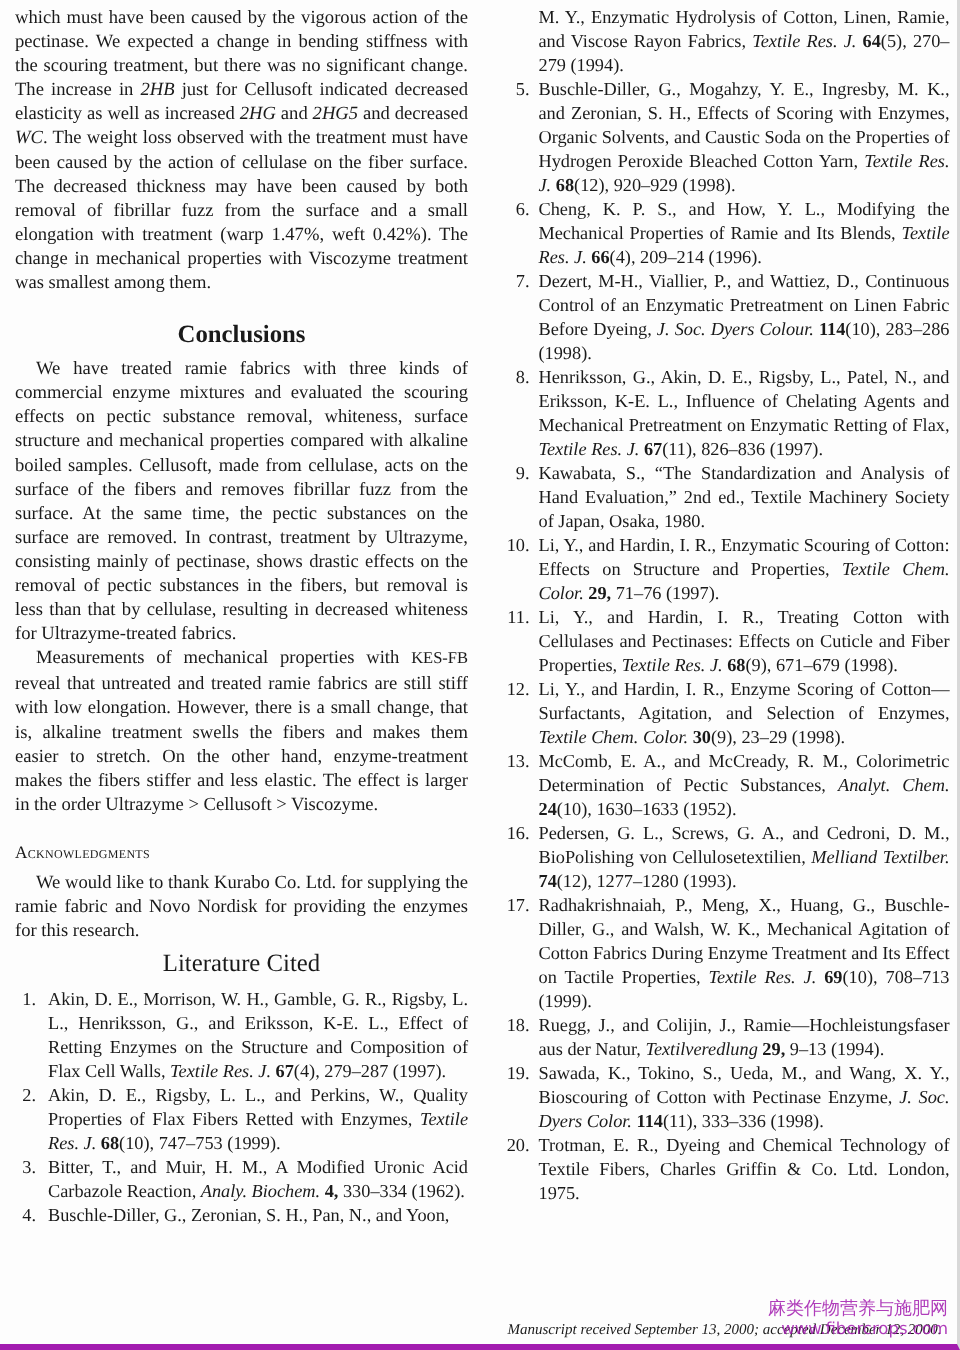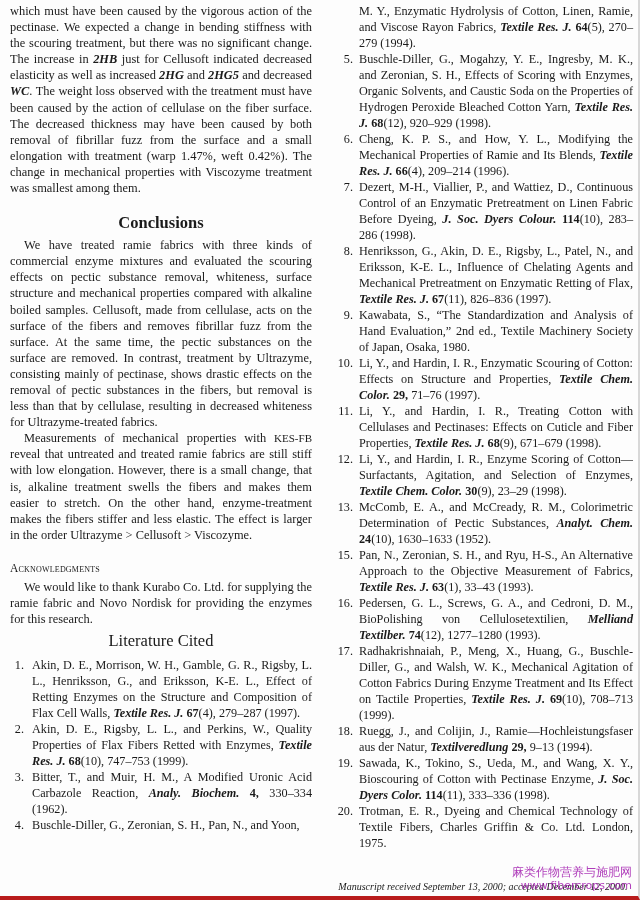--- a/index.html
+++ b/index.html
@@ -6,21 +6,21 @@
   body {
     width: 640px; height: 900px; overflow: hidden;
     background: #ffffff;
     font-family: "Liberation Serif", "DejaVu Serif", serif;
     color: #1a1a1a;
     position: relative;
   }
   .page {
     position: absolute; left: 0; top: 0; width: 638px; height: 896px;
     border-right: 2px solid #d8d8d8;
-    border-bottom: 4px solid #b91c1c;
+    border-bottom: 4px solid #a21caf;
     background: #fdfdfd;
   }
   .col {
     position: absolute; top: 3px;
   }
   .col-left { left: 10px; width: 302px; }
   .col-right { left: 333px; width: 300px; }
   p {
     margin: 0; font-size: 12.4px; line-height: 16.1px;
     text-align: justify; hyphens: manual;
@@ -30,21 +30,21 @@
     text-align: center; font-size: 16.5px; margin: 0; font-weight: normal;
   }
   .h-concl { margin-top: 17px; margin-bottom: 4px; font-weight: bold; }
   .h-lit { margin-top: 4px; margin-bottom: 6px; }
   .ack-h {
     font-variant: small-caps; font-size: 11.5px; margin-top: 19px; margin-bottom: 5px;
     letter-spacing: 0.2px;
     font-family: Liberation Serif, serif;
   }
   .sc { font-variant: small-caps; font-size: 11px; }
-  i { font-style: italic; font-weight: bold; }
+  i { font-style: italic; }
   ol.refs { list-style: none; margin: 0; padding: 0; }
   ol.refs li {
     position: relative; padding-left: 26px;
     font-size: 12.2px; line-height: 16px; text-align: justify;
   }
   .col-left ol.refs li { padding-left: 22px; }
   ol.refs li .num {
     position: absolute; left: 0; top: 0; width: 20px; text-align: right;
   }
   .col-left ol.refs li .num { left: 0; width: 14px; }
@@ -89,21 +89,20 @@
     <ol class="refs">
         <li><span class="num">5.</span><span>Buschle-Diller, G., Mogahzy, Y. E., Ingresby, M. K., and Zeronian, S. H., Effects of Scoring with Enzymes, Organic Solvents, and Caustic Soda on the Properties of Hydrogen Peroxide Bleached Cotton Yarn, </span><i>Textile Res. J.</i><span> </span><b>68</b><span>(12), 920–929 (1998).</span></li>
         <li><span class="num">6.</span><span>Cheng, K. P. S., and How, Y. L., Modifying the Mechan­ical Properties of Ramie and Its Blends, </span><i>Textile Res. J.</i><span> </span><b>66</b><span>(4), 209–214 (1996).</span></li>
         <li><span class="num">7.</span><span>Dezert, M-H., Viallier, P., and Wattiez, D., Continuous Control of an Enzymatic Pretreatment on Linen Fabric Before Dyeing, </span><i>J. Soc. Dyers Colour.</i><span> </span><b>114</b><span>(10), 283–286 (1998).</span></li>
         <li><span class="num">8.</span><span>Henriksson, G., Akin, D. E., Rigsby, L., Patel, N., and Eriksson, K-E. L., Influence of Chelating Agents and Me­chanical Pretreatment on Enzymatic Retting of Flax, </span><i>Tex­tile Res. J.</i><span> </span><b>67</b><span>(11), 826–836 (1997).</span></li>
         <li><span class="num">9.</span><span>Kawabata, S., “The Standardization and Analysis of Hand Evaluation,” 2nd ed., Textile Machinery Society of Japan, Osaka, 1980.</span></li>
         <li><span class="num">10.</span><span>Li, Y., and Hardin, I. R., Enzymatic Scouring of Cotton: Effects on Structure and Properties, </span><i>Textile Chem. Color.</i><span> </span><b>29,</b><span> 71–76 (1997).</span></li>
         <li><span class="num">11.</span><span>Li, Y., and Hardin, I. R., Treating Cotton with Cellulases and Pectinases: Effects on Cuticle and Fiber Properties, </span><i>Textile Res. J.</i><span> </span><b>68</b><span>(9), 671–679 (1998).</span></li>
         <li><span class="num">12.</span><span>Li, Y., and Hardin, I. R., Enzyme Scoring of Cotton—Surfactants, Agitation, and Selection of Enzymes, </span><i>Textile Chem. Color.</i><span> </span><b>30</b><span>(9), 23–29 (1998).</span></li>
         <li><span class="num">13.</span><span>McComb, E. A., and McCready, R. M., Colorimetric De­termination of Pectic Substances, </span><i>Analyt. Chem.</i><span> </span><b>24</b><span>(10), 1630–1633 (1952).</span></li>
-        <li><span class="num">15.</span><span>Pan, N., Zeronian, S. H., and Ryu, H-S., An Alternative Approach to the Objective Measurement of Fabrics, </span><i>Textile Res. J.</i><span> </span><b>63</b><span>(1), 33–43 (1993).</span></li>
         <li><span class="num">16.</span><span>Pedersen, G. L., Screws, G. A., and Cedroni, D. M., BioPolishing von Cellulosetextilien, </span><i>Melliand Textilber.</i><span> </span><b>74</b><span>(12), 1277–1280 (1993).</span></li>
         <li><span class="num">17.</span><span>Radhakrishnaiah, P., Meng, X., Huang, G., Buschle-Diller, G., and Walsh, W. K., Mechanical Agitation of Cotton Fabrics During Enzyme Treatment and Its Effect on Tactile Properties, </span><i>Textile Res. J.</i><span> </span><b>69</b><span>(10), 708–713 (1999).</span></li>
         <li><span class="num">18.</span><span>Ruegg, J., and Colijin, J., Ramie—Hochleistungsfaser aus der Natur, </span><i>Textilveredlung</i><span> </span><b>29,</b><span> 9–13 (1994).</span></li>
         <li><span class="num">19.</span><span>Sawada, K., Tokino, S., Ueda, M., and Wang, X. Y., Bioscouring of Cotton with Pectinase Enzyme, </span><i>J. Soc. Dyers Color.</i><span> </span><b>114</b><span>(11), 333–336 (1998).</span></li>
         <li><span class="num">20.</span><span>Trotman, E. R., Dyeing and Chemical Technology of Tex­tile Fibers, Charles Griffin &amp; Co. Ltd. London, 1975.</span></li>
       </ol>
     <div class="manuscript">Manuscript received September 13, 2000; accepted December 12, 2000.</div>
   </div>
 
   <div class="watermark">

